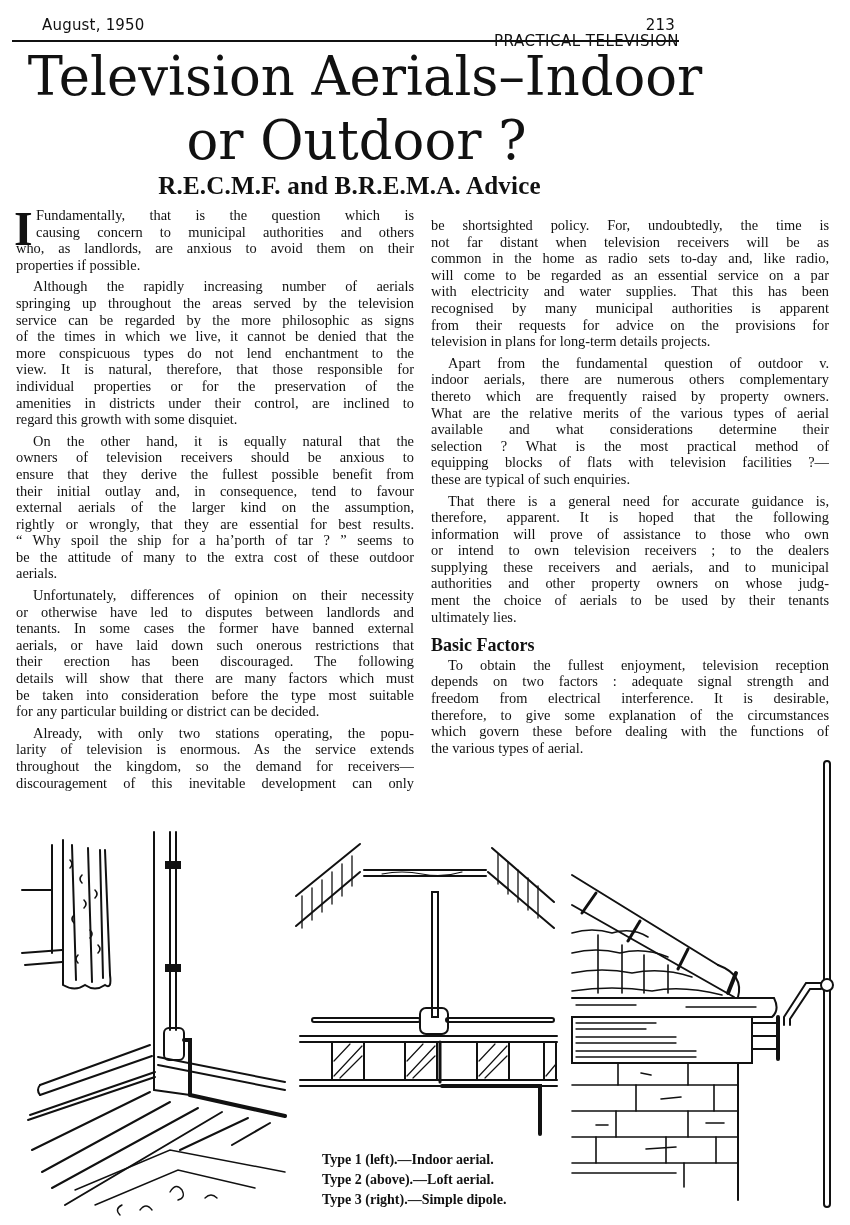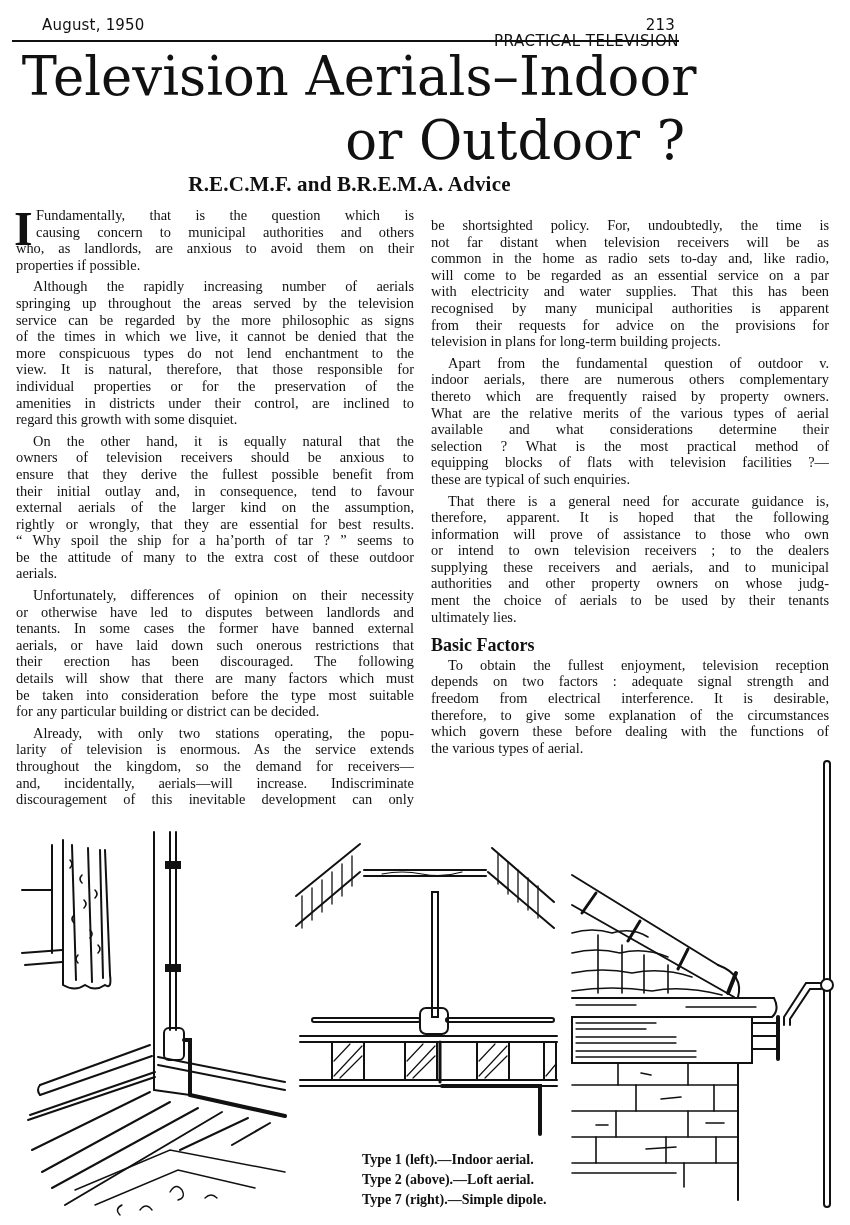--- a/index.html
+++ b/index.html
@@ -7,43 +7,43 @@
     .page { position: absolute; left: 0; top: 0; width: 699px; height: 1225px; }
 
     
     .running-head { position: absolute; left: 12px; right: 20px; top: 16px; height: 22px; font-family: "DejaVu Sans", "Liberation Sans", sans-serif; font-size: 15px; letter-spacing: 0.2px; }
     .rh-left { position: absolute; left: 30px; top: 0; }
     .rh-center { position: absolute; left: 0; right: 0; top: 16px; text-align: right; font-weight: normal; letter-spacing: 0.5px; }
     .rh-right { position: absolute; right: 4px; top: 0; margin-left: 17px; }
     .head-rule { position: absolute; left: 12px; right: 20px; top: 40px; border-top: 2px solid #111; }
 
     
-    .title-block { position: absolute; left: 8px; right: 0; top: 44px; text-align: right; }
+    .title-block { position: absolute; left: 14px; right: 0; top: 44px; text-align: center; }
     .title-line { font-family: "DejaVu Serif", "Liberation Serif", serif; font-weight: normal; font-size: 55px; line-height: 64px; letter-spacing: 0px; color: #111; white-space: nowrap; }
     .title-line.l1 { transform: scaleX(0.96); }
     .title-line.l2 { transform: scaleX(0.96); }
-    .subtitle { position: absolute; left: 0; right: 0; top: 172px; text-align: center; font-family: "Liberation Serif", serif; font-weight: bold; font-size: 21px; letter-spacing: 0.2px; }
+    .subtitle { position: absolute; left: 0; right: 0; top: 172px; text-align: center; font-family: "Liberation Serif", serif; font-weight: bold; font-size: 25px; letter-spacing: 0.2px; }
 
     
     .col { position: absolute; top: 207px; font-family: "Liberation Serif", serif; font-size: 14.4px; line-height: 16.6px; }
     .col-left { left: 16px; width: 398px; }
     .col-right { left: 431px; width: 398px; margin-top: 10px; }
     .para { margin: 0 0 5px 0; }
     .ln { display: block; white-space: nowrap; text-align: justify; text-align-last: justify; height: 16.6px; }
     .ln.last { text-align-last: left; }
     .ln.indent { padding-left: 17px; }
     .ln.dropind { padding-left: 20px; }
     .dropcap { position: absolute; left: -2px; top: 2px; font-size: 48px; line-height: 40px; font-weight: bold; font-family: "Liberation Serif", serif; }
     .side-head { font-weight: bold; font-size: 18px; margin: 12px 0 3px 0; display: block; }
 
     
     .fig { position: absolute; }
     .fig svg { display: block; }
     .caption { position: absolute; left: 322px; top: 1150px; font-family: "Liberation Serif", serif; font-weight: bold; font-size: 14px; line-height: 20px; }
-    .caption span { display: block; white-space: nowrap; margin-left: 40px; }
+    .caption span { display: block; white-space: nowrap; }
   </style>
 </head>
 <body>
 
 <div class="page">
 
   <div class="running-head">
     <span class="rh-left">August, 1950</span>
     <span class="rh-center">PRACTICAL TELEVISION</span>
     <span class="rh-right">213</span>
@@ -93,35 +93,34 @@
       <span class="ln">aerials, or have laid down such onerous restrictions that</span>
       <span class="ln">their erection has been discouraged.  The following</span>
       <span class="ln">details will show that there are many factors which must</span>
       <span class="ln">be taken into consideration before the type most suitable</span>
       <span class="ln last">for any particular building or district can be decided.</span>
     </div>
     <div class="para">
       <span class="ln indent">Already, with only two stations operating, the popu-</span>
       <span class="ln">larity of television is enormous.  As the service extends</span>
       <span class="ln">throughout the kingdom, so the demand for receivers—</span>
-      <span class="ln">and, incidentally, aerials—will increase.  Indiscriminate</span>
       <span class="ln">discouragement of this inevitable development can only</span>
     </div>
   </div>
 
   <div class="col col-right">
     <div class="para">
       <span class="ln">be shortsighted policy.  For, undoubtedly, the time is</span>
       <span class="ln">not far distant when television receivers will be as</span>
       <span class="ln">common in the home as radio sets to-day and, like radio,</span>
       <span class="ln">will come to be regarded as an essential service on a par</span>
       <span class="ln">with electricity and water supplies.  That this has been</span>
       <span class="ln">recognised by many municipal authorities is apparent</span>
       <span class="ln">from their requests for advice on the provisions for</span>
-      <span class="ln last">television in plans for long-term building projects.</span>
+      <span class="ln last">television in plans for long-term details projects.</span>
     </div>
     <div class="para">
       <span class="ln indent">Apart from the fundamental question of outdoor v.</span>
       <span class="ln">indoor aerials, there are numerous others complementary</span>
       <span class="ln">thereto which are frequently raised by property owners.</span>
       <span class="ln">What are the relative merits of the various types of aerial</span>
       <span class="ln">available and what considerations determine their</span>
       <span class="ln">selection ?  What is the most practical method of</span>
       <span class="ln">equipping blocks of flats with television facilities ?—</span>
       <span class="ln last">these are typical of such enquiries.</span>
@@ -326,16 +325,16 @@
           <line x1="6" y1="418" x2="110" y2="418"></line>
           <path d="M75 318 l10 2 M95 344 l20 -2 M30 370 l12 0 M80 394 l30 -2 M140 368 l18 0"></path>
         </g>
       </g>
     </svg>
   </div>
 
   <div class="caption">
     <span>Type 1 (left).—Indoor  aerial.</span>
     <span>Type 2 (above).—Loft  aerial.</span>
-    <span>Type 7 (right).—Simple dipole.</span>
+    <span>Type 3 (right).—Simple dipole.</span>
   </div>
 
 </div>
 
 </body></html>

